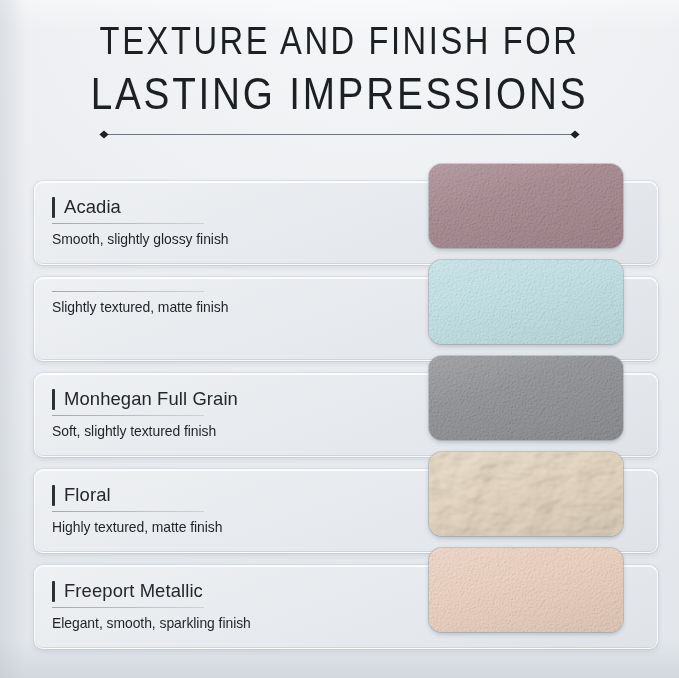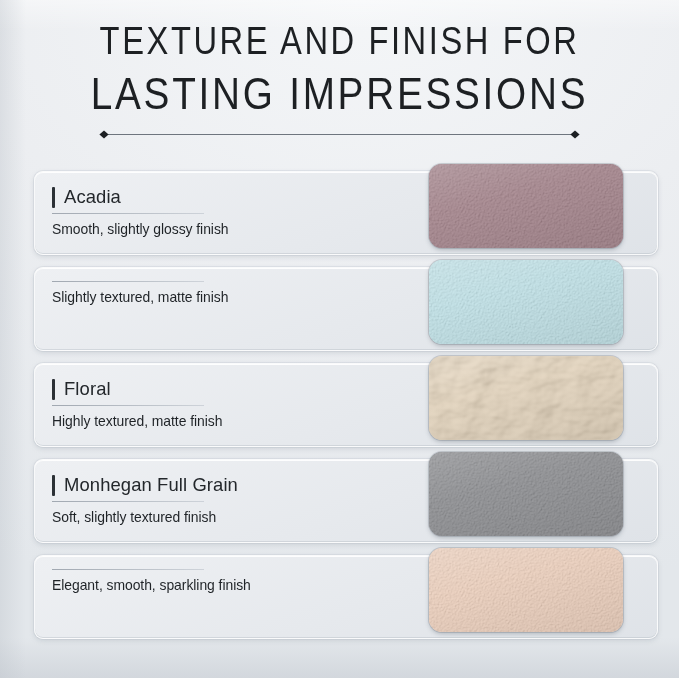--- a/index.html
+++ b/index.html
@@ -83,21 +83,21 @@
   }
   .row {
     position: relative;
     height: 82px;
     margin-bottom: 14px;
   }
 
   .card {
     position: absolute;
     left: 34px;
-    top: 6px;
+    top: 16px;
     width: 622px;
     height: 82px;
     border-radius: 9px;
     background: linear-gradient(160deg, #eef0f3 0%, #e6e9ed 55%, #dfe3e8 100%);
     border: 1px solid rgba(255,255,255,.75);
     box-shadow:
       0 1px 0 rgba(255,255,255,.9) inset,
       0 -1px 0 rgba(170,177,186,.35) inset,
       0 2px 5px rgba(150,158,168,.30),
       0 0 0 1px rgba(198,204,212,.35);
@@ -245,20 +245,47 @@
             <rect width="194" height="84" filter="url(#tex1)" style="mix-blend-mode:overlay"></rect>
           </svg>
           <div class="swatch-sheen"></div>
         </div>
       </div>
       <div class="row">
         <div class="card">
           <div class="card-text">
             <div class="name-line">
               <span class="accent-bar"></span>
+              <span class="name">Monhegan Full Grain</span>
+            </div>
+            <div class="name-underline"></div>
+            <div class="desc">Soft, slightly textured finish</div>
+          </div>
+        </div>
+        <div class="swatch">
+          <div class="swatch-inner" style="background: rgb(51, 53, 58);"></div>
+          <svg class="grain" viewBox="0 0 194 84" preserveAspectRatio="none">
+            <defs>
+              <filter id="tex3" x="0" y="0" width="100%" height="100%">
+                <feTurbulence type="fractalNoise" baseFrequency="0.7" numOctaves="4" result="n"></feTurbulence>
+                <feDiffuseLighting in="n" lighting-color="#ffffff" surfaceScale="1.1">
+                  <feDistantLight azimuth="225" elevation="58"></feDistantLight>
+                </feDiffuseLighting>
+              </filter>
+            </defs>
+            <rect width="194" height="84" filter="url(#tex3)" style="mix-blend-mode:overlay"></rect>
+          </svg>
+          <div class="swatch-sheen"></div>
+        </div>
+      </div>
+      <div class="row">
+        <div class="card">
+          <div class="card-text">
+            <div class="name-line">
+              <span class="accent-bar"></span>
               <span class="name">Floral</span>
             </div>
             <div class="name-underline"></div>
             <div class="desc">Highly textured, matte finish</div>
           </div>
         </div>
         <div class="swatch">
           <div class="swatch-inner" style="background: rgb(205, 177, 135);"></div>
           <svg class="grain" viewBox="0 0 194 84" preserveAspectRatio="none">
             <defs>
@@ -272,45 +299,22 @@
             <rect width="194" height="84" filter="url(#tex2)" style="mix-blend-mode:overlay"></rect>
           </svg>
           <div class="swatch-sheen"></div>
         </div>
       </div>
       <div class="row">
         <div class="card">
           <div class="card-text">
             <div class="name-line">
               <span class="accent-bar"></span>
-              <span class="name">Monhegan Full Grain</span>
+              <span class="name">Freeport Metallic</span>
             </div>
-            <div class="name-underline"></div>
-            <div class="desc">Soft, slightly textured finish</div>
-          </div>
-        </div>
-        <div class="swatch">
-          <div class="swatch-inner" style="background: rgb(51, 53, 58);"></div>
-          <svg class="grain" viewBox="0 0 194 84" preserveAspectRatio="none">
-            <defs>
-              <filter id="tex3" x="0" y="0" width="100%" height="100%">
-                <feTurbulence type="fractalNoise" baseFrequency="0.7" numOctaves="4" result="n"></feTurbulence>
-                <feDiffuseLighting in="n" lighting-color="#ffffff" surfaceScale="1.1">
-                  <feDistantLight azimuth="225" elevation="58"></feDistantLight>
-                </feDiffuseLighting>
-              </filter>
-            </defs>
-            <rect width="194" height="84" filter="url(#tex3)" style="mix-blend-mode:overlay"></rect>
-          </svg>
-          <div class="swatch-sheen"></div>
-        </div>
-      </div>
-      <div class="row">
-        <div class="card">
-          <div class="card-text">
             <div class="name-underline"></div>
             <div class="desc">Elegant, smooth, sparkling finish</div>
           </div>
         </div>
         <div class="swatch">
           <div class="swatch-inner" style="background: rgb(223, 171, 137);"></div>
           <svg class="grain" viewBox="0 0 194 84" preserveAspectRatio="none">
             <defs>
               <filter id="tex4" x="0" y="0" width="100%" height="100%">
                 <feTurbulence type="fractalNoise" baseFrequency="0.7" numOctaves="4" result="n"></feTurbulence>

